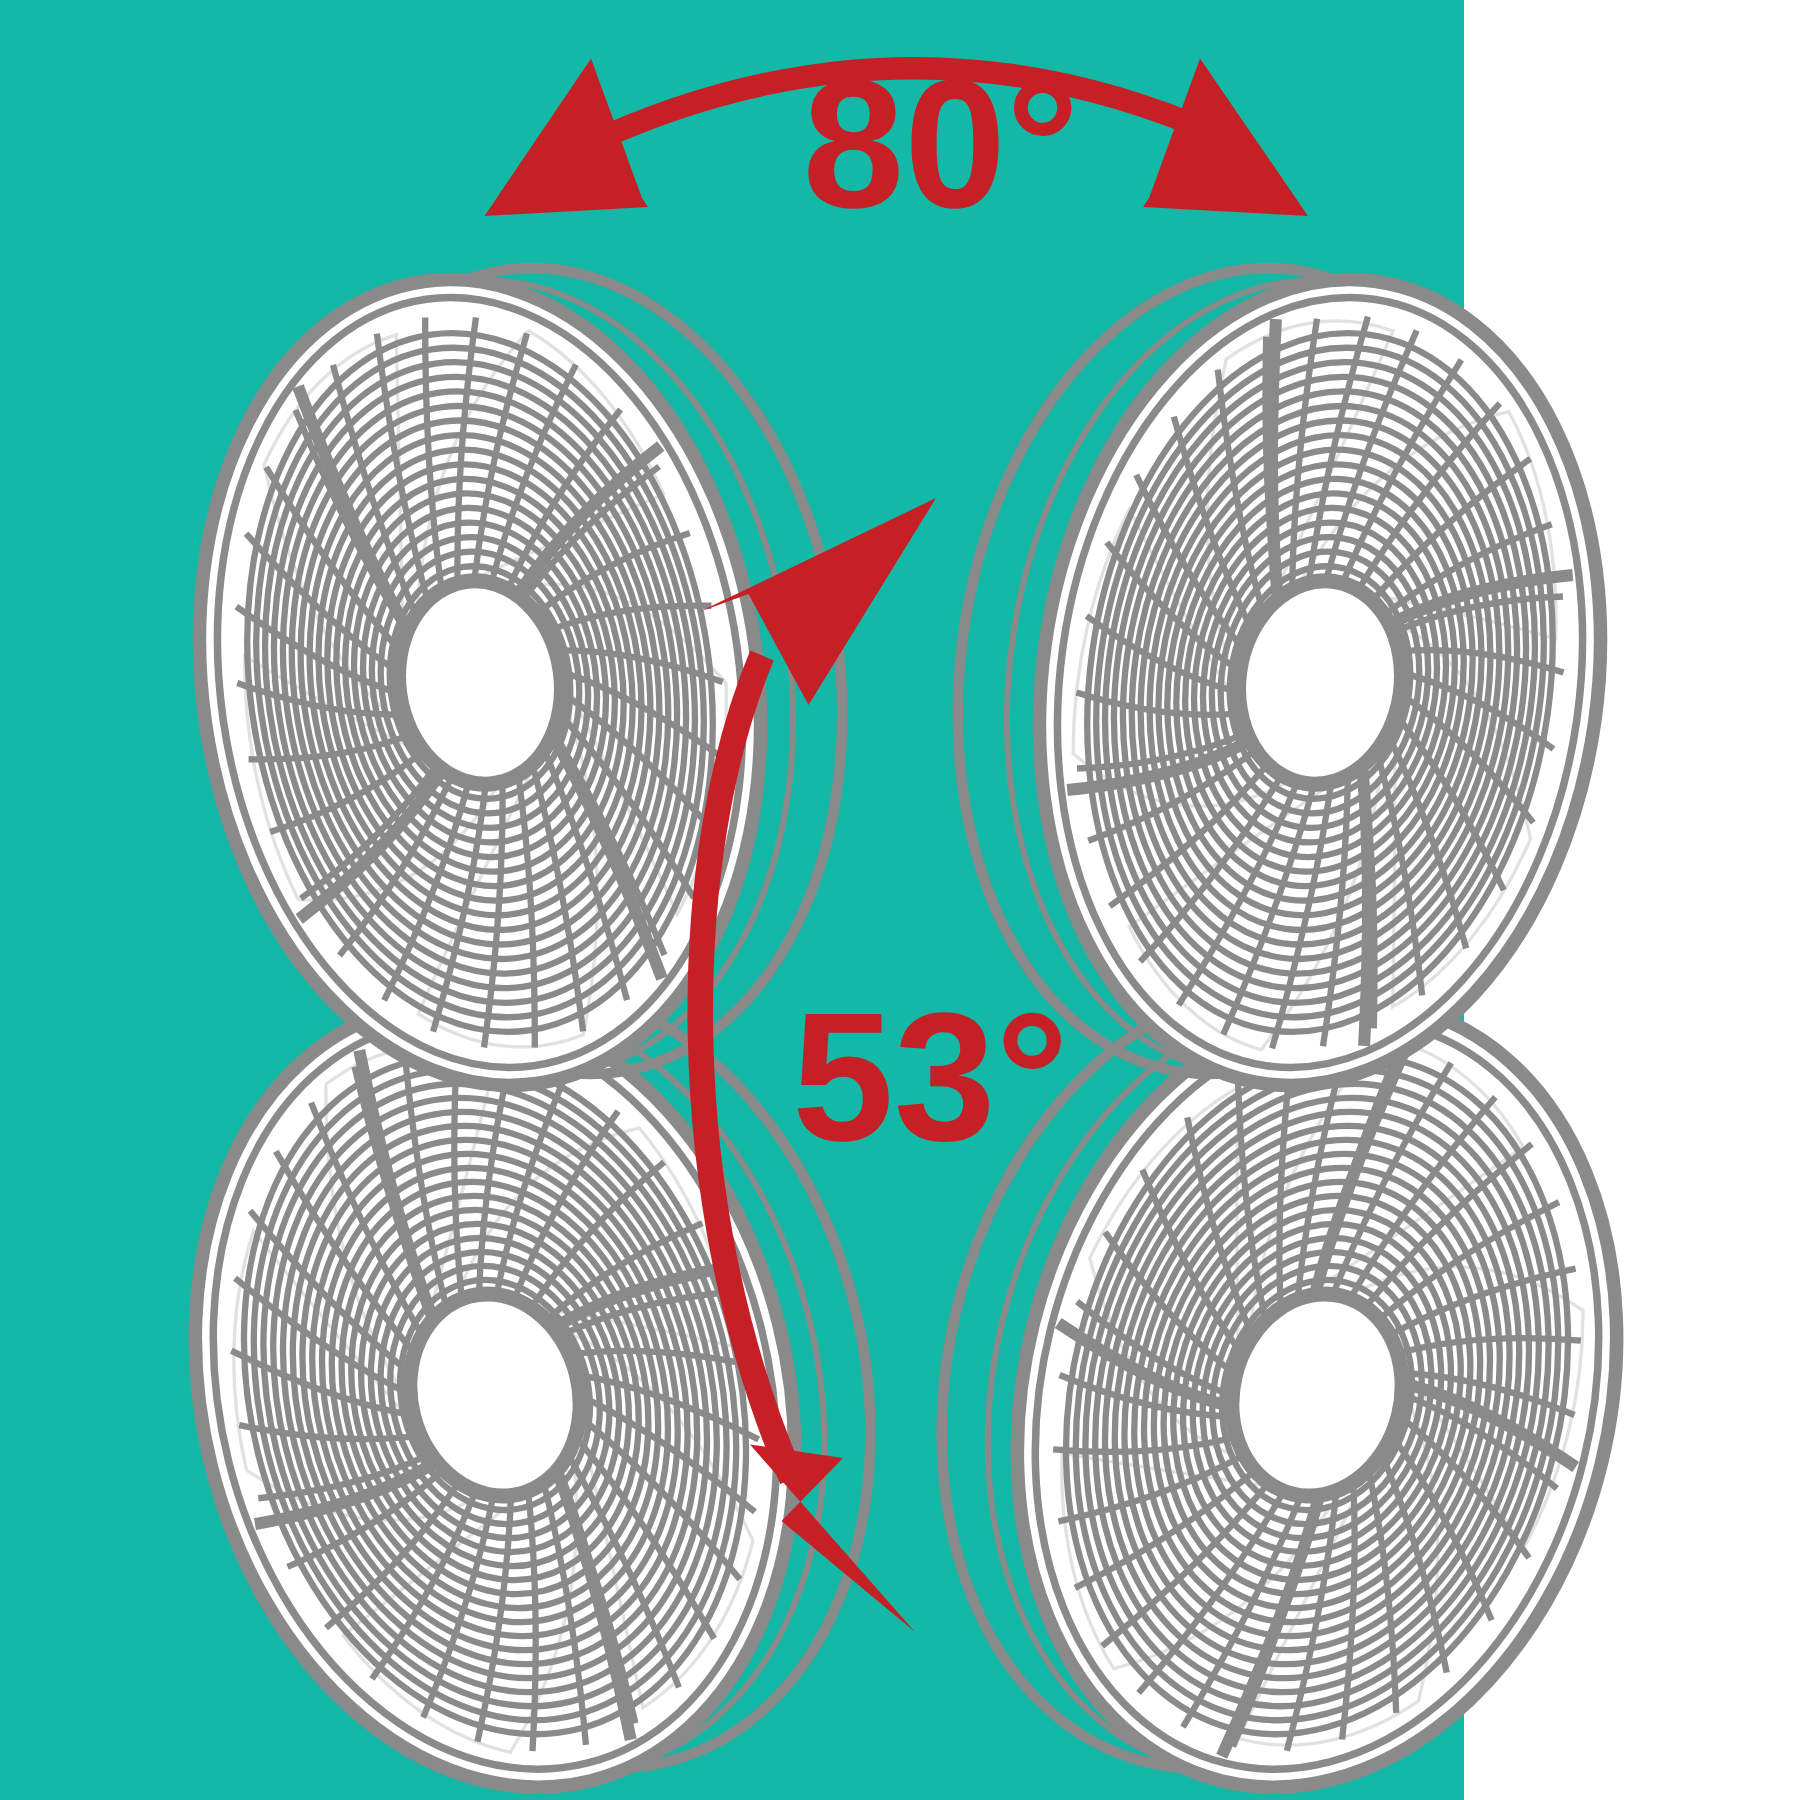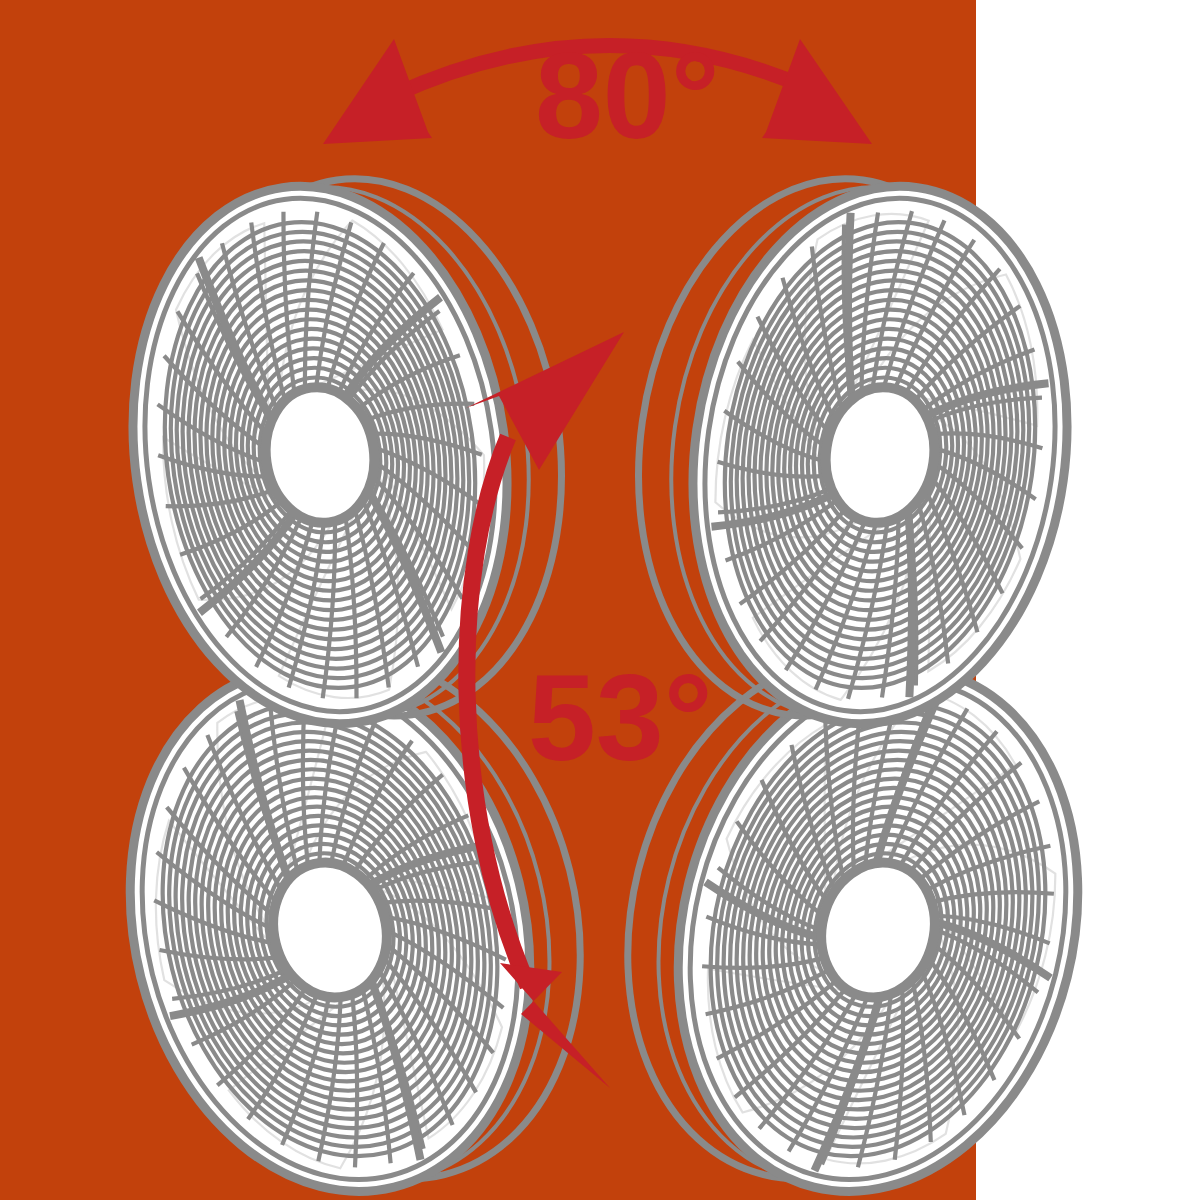--- a/index.html
+++ b/index.html
@@ -1,21 +1,21 @@
 <!DOCTYPE html>
 <html><head>
 <meta charset="utf-8">
 <title>Fan Oscillation Angle Diagram</title>
 <style>
   html,body{margin:0;padding:0;background:#ffffff;}
   body{
     width:1200px;height:1200px;overflow:hidden;
     font-family:"Liberation Sans","DejaVu Sans",sans-serif;
   }
-  #stage{position:relative;width:976px;height:1200px;background:#c2410c;}
+  #stage{position:relative;width:976px;height:1200px;background:#14b8a6;}
   #scene{position:absolute;left:0;top:0;width:1200px;height:1200px;}
   .angle-text{
     font-family:"Liberation Sans","DejaVu Sans",sans-serif;
     font-weight:bold;
     dominant-baseline:alphabetic;
   }
 </style>
 </head>
 <body>
 

